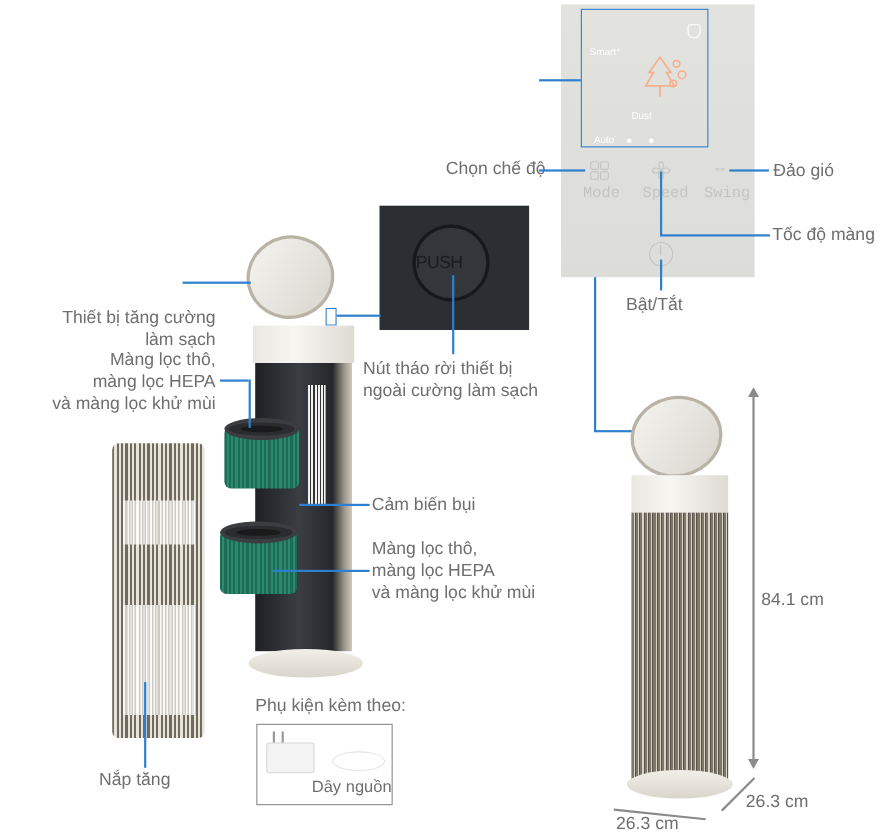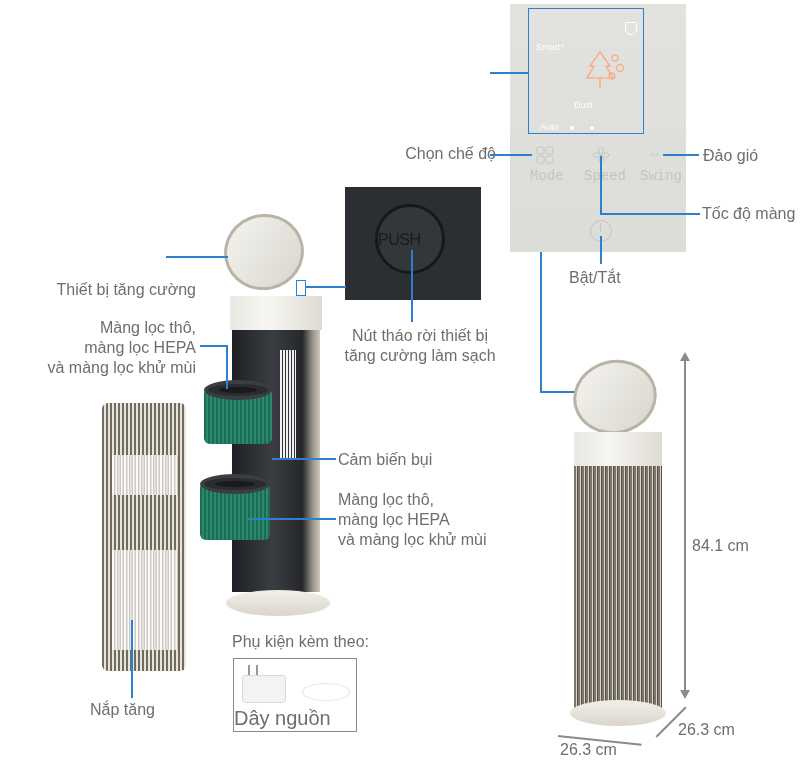--- a/index.html
+++ b/index.html
@@ -1,20 +1,20 @@
 <!DOCTYPE html>
 <html><head>
 <meta charset="utf-8">
 <style>
   html,body{margin:0;padding:0;background:#fff;}
   body{width:800px;height:764px;position:relative;overflow:hidden;font-family:"Liberation Sans","DejaVu Sans",sans-serif;color:#6d6d6d;}
   .abs{position:absolute;}
   .label{position:absolute;font-size:16px;line-height:20px;color:#6e6e6e;white-space:nowrap;}
   .r{text-align:right;}
-  .c{text-align:center;}
+  .c{}
   .line{position:absolute;background:#2f7fcf;}
   .dim{position:absolute;background:#8a8a8a;}
   
   .panel{position:absolute;left:510px;top:4px;width:176px;height:248px;background:linear-gradient(180deg,#e2e3df,#dcddd9);}
   .panel-txt{position:absolute;font-size:9px;color:#fff;}
   .panel-gray{position:absolute;font-size:14px;color:#c4c5c1;text-align:center;font-family:Liberation Mono, monospace;}
   
   .tower-dark{position:absolute;background:linear-gradient(90deg,#1e2024,#3a3d42 45%,#25272b 80%,#9c978c 92%,#cfc9bd);}
   .cream{background:linear-gradient(90deg,#e9e7e1,#f7f6f2 40%,#dedbd3);}
   .filter{position:absolute;border-radius:6px;background:repeating-linear-gradient(90deg,#1d6a55 0 2px,#2a8a6e 2px 4px);}
@@ -87,41 +87,42 @@
 <div class="line" style="left:540px;top:391px;width:62px;height:1.5px;"></div>
 
 <div class="abs" style="left:345px;top:187px;width:136px;height:113px;background:#2b2e33;">
   <div class="abs" style="left:30px;top:17px;width:70px;height:70px;border-radius:50%;background:#33363b;border:3px solid #17181b;box-sizing:border-box;">
     <span style="position:absolute;left:0;top:24px;width:64px;text-align:left;font-size:16px;color:#1a1b1e;font-weight:normal;letter-spacing:-0.5px;">PUSH</span>
   </div>
 </div>
 <div class="line" style="left:411px;top:250px;width:1.5px;height:72px;"></div>
 <div class="label c" style="left:330px;top:326px;width:180px;">
   <div>Nút tháo rời thiết bị</div>
-  <div>tăng cường làm sạch</div>
+  <div>ngoài cường làm sạch</div>
 </div>
 <div class="line" style="left:306px;top:286px;width:40px;height:1.5px;"></div>
 <div class="abs" style="left:296px;top:280px;width:8px;height:14px;border:1.5px solid #2f7fcf;"></div>
 
 <div class="abs" style="left:224px;top:214px;width:80px;height:76px;border-radius:50%;background:linear-gradient(135deg,#f5f4f0,#d8d5cd);border:3px solid #b9b3a6;box-sizing:border-box;transform:rotate(-12deg);"></div>
 
 <div class="abs cream" style="left:230px;top:296px;width:92px;height:34px;"></div>
 
 <div class="tower-dark" style="left:232px;top:330px;width:88px;height:262px;"></div>
 <div class="abs" style="left:280px;top:350px;width:16px;height:110px;background:repeating-linear-gradient(90deg,#f1f1f1 0 2px,#333 2px 3px);"></div>
 
 <div class="abs" style="left:226px;top:590px;width:104px;height:26px;border-radius:50%;background:linear-gradient(180deg,#f2efe8,#d9d5cb);"></div>
 
 <div class="filter" style="left:204px;top:388px;width:68px;height:56px;"></div>
 <div class="filter-top" style="left:204px;top:380px;width:68px;height:20px;"></div>
 <div class="filter" style="left:200px;top:482px;width:70px;height:58px;"></div>
 <div class="filter-top" style="left:200px;top:474px;width:70px;height:20px;"></div>
 
 <div class="label r" style="left:20px;top:234px;width:176px;margin-top:46px;">
   <div>Thiết bị tăng cường</div>
+  <div>làm sạch</div>
 </div>
 <div class="line" style="left:166px;top:256px;width:62px;height:1.5px;"></div>
 
 <div class="label r" style="left:20px;top:318px;width:176px;">
   <div>Màng lọc thô,</div>
   <div>màng lọc HEPA</div>
   <div>và màng lọc khử mùi</div>
 </div>
 <div class="line" style="left:200px;top:345px;width:26px;height:1.5px;"></div>
 <div class="line" style="left:226px;top:345px;width:1.5px;height:44px;"></div>
@@ -141,21 +142,21 @@
 <div class="abs" style="left:112px;top:550px;width:66px;height:100px;background:repeating-linear-gradient(90deg,rgba(255,255,255,.8) 0 2px,#cfcac0 2px 3px);"></div>
 <div class="line" style="left:131px;top:620px;width:1.5px;height:78px;"></div>
 <div class="label" style="left:90px;top:700px;">Nắp tăng</div>
 
 <div class="label" style="left:232px;top:632px;">Phụ kiện kèm theo:</div>
 <div class="abs" style="left:233px;top:658px;width:124px;height:74px;border:1.5px solid #8a8a8a;box-sizing:border-box;">
   <div class="abs" style="left:8px;top:16px;width:42px;height:26px;background:#f3f3f3;border:1px solid #d8d8d8;border-radius:3px;"></div>
   <div class="abs" style="left:14px;top:6px;width:2px;height:10px;background:#999;"></div>
   <div class="abs" style="left:22px;top:6px;width:2px;height:10px;background:#999;"></div>
   <div class="abs" style="left:68px;top:24px;width:46px;height:16px;border:1.5px solid #e4e4e4;border-radius:50%;"></div>
-  <span style="position:absolute;left:0;top:48px;width:122px;text-align:left;font-size:20px;color:#6e6e6e;">Dây nguồn</span>
+  <span style="position:absolute;left:0;top:48px;width:122px;text-align:right;font-size:15px;color:#6e6e6e;">Dây nguồn</span>
 </div>
 
 <div class="abs" style="left:573px;top:360px;width:84px;height:74px;border-radius:50%;background:linear-gradient(135deg,#f5f4f0,#d8d5cd);border:3px solid #b9b3a6;box-sizing:border-box;transform:rotate(-12deg);"></div>
 <div class="abs cream" style="left:574px;top:432px;width:88px;height:34px;"></div>
 <div class="abs grille" style="left:574px;top:466px;width:88px;height:244px;"></div>
 <div class="abs" style="left:570px;top:700px;width:96px;height:26px;border-radius:50%;background:linear-gradient(180deg,#f2efe8,#d9d5cb);"></div>
 
 <div class="dim" style="left:684px;top:354px;width:1.5px;height:340px;"></div>
 <div class="abs" style="left:680px;top:352px;width:0;height:0;border-left:5px solid transparent;border-right:5px solid transparent;border-bottom:9px solid #8a8a8a;"></div>
 <div class="abs" style="left:680px;top:690px;width:0;height:0;border-left:5px solid transparent;border-right:5px solid transparent;border-top:9px solid #8a8a8a;"></div>

